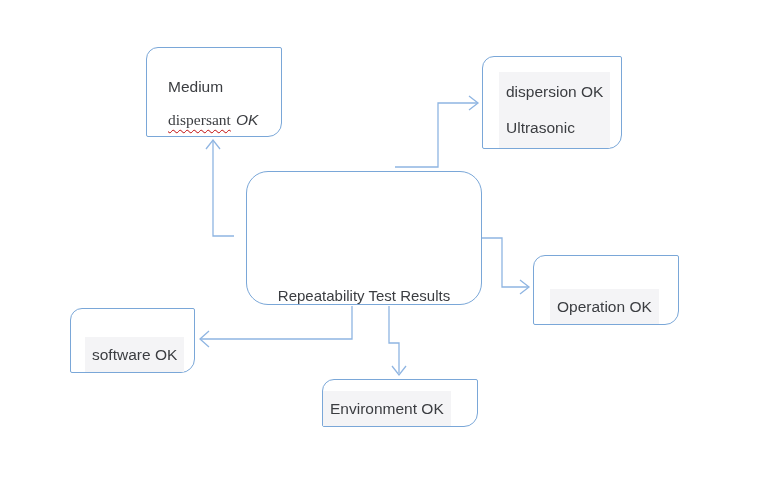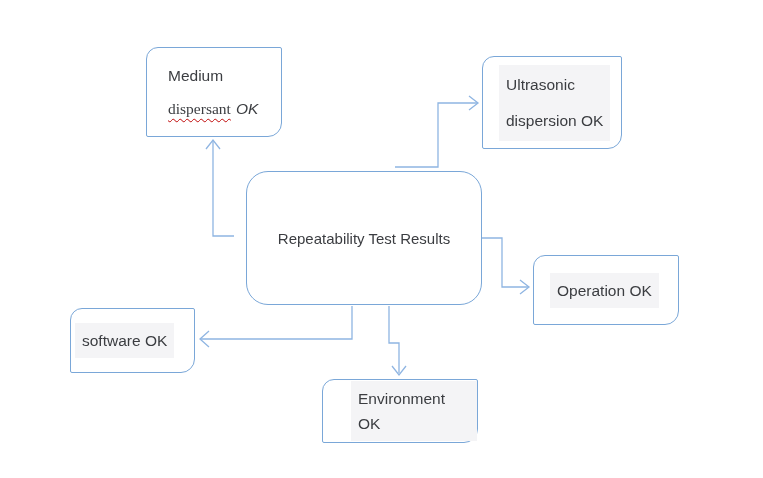--- a/index.html
+++ b/index.html
@@ -11,21 +11,21 @@
     overflow: hidden;
     font-family: "Liberation Sans", sans-serif;
     color: #3b3d41;
   }
   .node {
     position: absolute;
     background: #ffffff;
     border: 1.6px solid #7aa7d8;
     box-sizing: border-box;
     display: flex;
-    align-items: center;
+    align-items: flex-end;
   }
   
   .node.alt {
     border-radius: 12px 2px 14px 2px;
   }
   .node.center-node {
     border-radius: 22px;
     justify-content: center;
     font-size: 15px;
   }
@@ -47,22 +47,22 @@
     text-decoration-color: #c00a0a;
     text-decoration-thickness: 1px;
     text-underline-offset: 4px;
     font-family: Liberation Serif, serif;
   }
   .rest { margin-left: 0.33em; font-style: italic; }
   #medium-box    { left: 146px; top: 47px;  width: 136px; height: 90px; padding-left: 21px; }
   #ultrasonic-box{ left: 482px; top: 56px;  width: 140px; height: 93px; padding-left: 16px; }
   #center-box    { left: 234px; top: 171px; width: 236px; height: 134px; margin-left: 12px; }
   #operation-box { left: 533px; top: 255px; width: 146px; height: 70px; padding-left: 16px; }
-  #software-box  { left: 70px;  top: 308px; width: 125px; height: 65px; padding-left: 4px; }
-  #environment-box{ left: 322px; top: 379px; width: 156px; height: 64px; padding-left: 28px; }
+  #software-box  { left: 70px;  top: 308px; width: 125px; height: 65px; padding-left: 14px; }
+  #environment-box{ left: 322px; top: 379px; width: 156px; height: 48px; padding-left: 0; }
   #connector-layer {
     position: absolute;
     left: 0; top: 0;
     width: 763px; height: 478px;
   }
   #connector-layer polyline {
     fill: none;
     stroke: #8fb5e2;
     stroke-width: 1.3;
     stroke-linejoin: miter;
@@ -98,22 +98,22 @@
 
   <div id="medium-box" class="node alt">
     <div class="lines">
       <div>Medium</div>
       <div><span class="squiggle">dispersant</span><span class="rest">OK</span></div>
     </div>
   </div>
 
   <div id="ultrasonic-box" class="node alt">
     <div class="hl two-line">
+      <div>dispersion OK</div>
       <div>Ultrasonic</div>
-      <div>dispersion OK</div>
     </div>
   </div>
 
   <div id="center-box" class="node center-node">
     <span>Repeatability Test Results</span>
   </div>
 
   <div id="operation-box" class="node alt">
     <span class="hl">Operation OK</span>
   </div>

